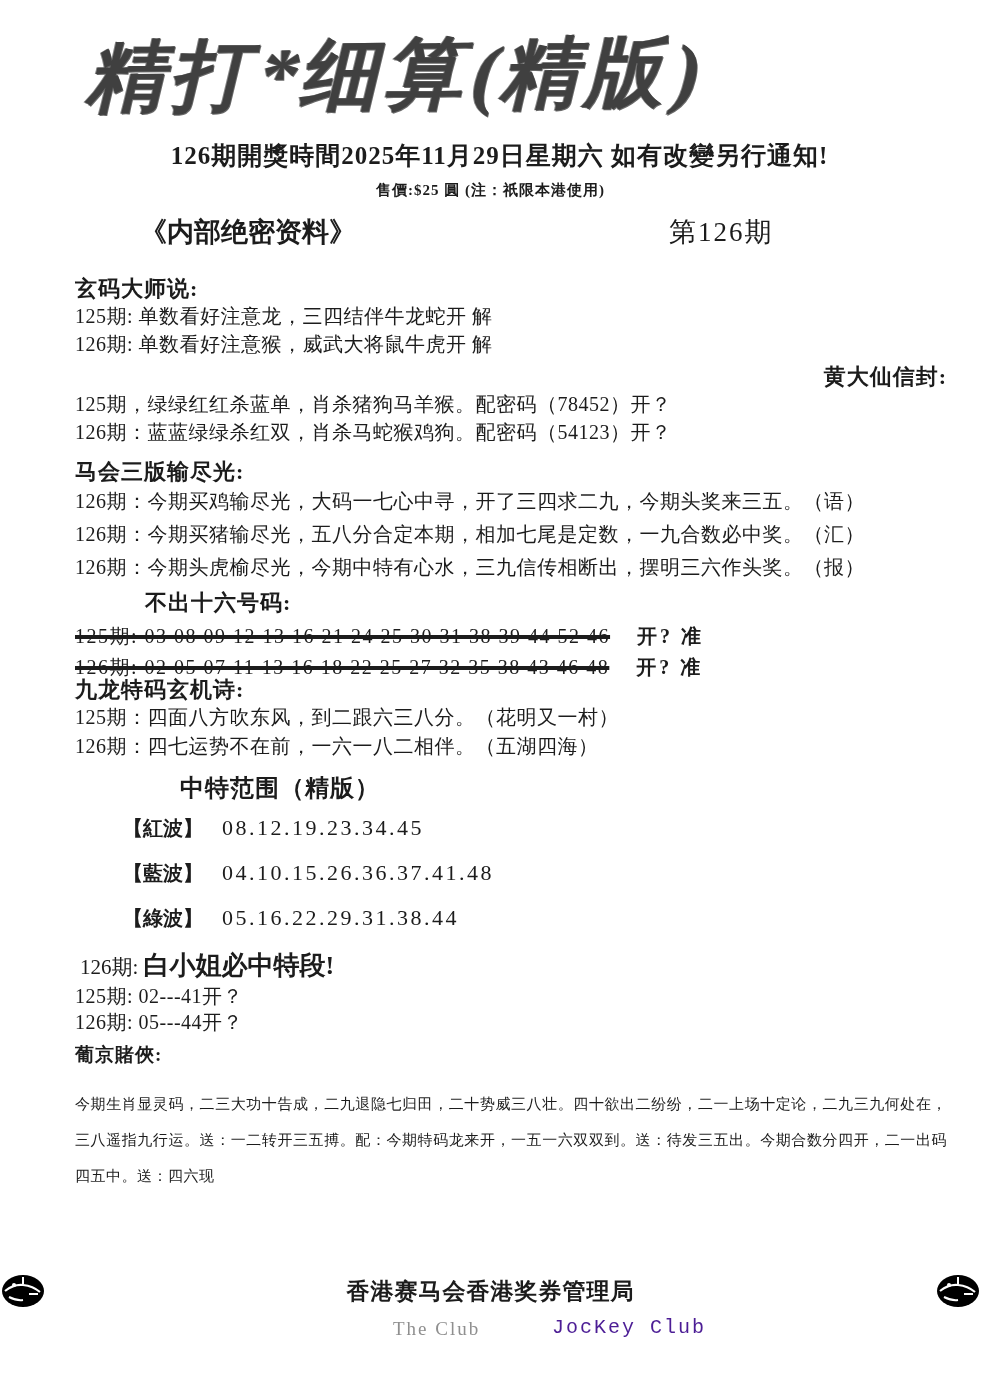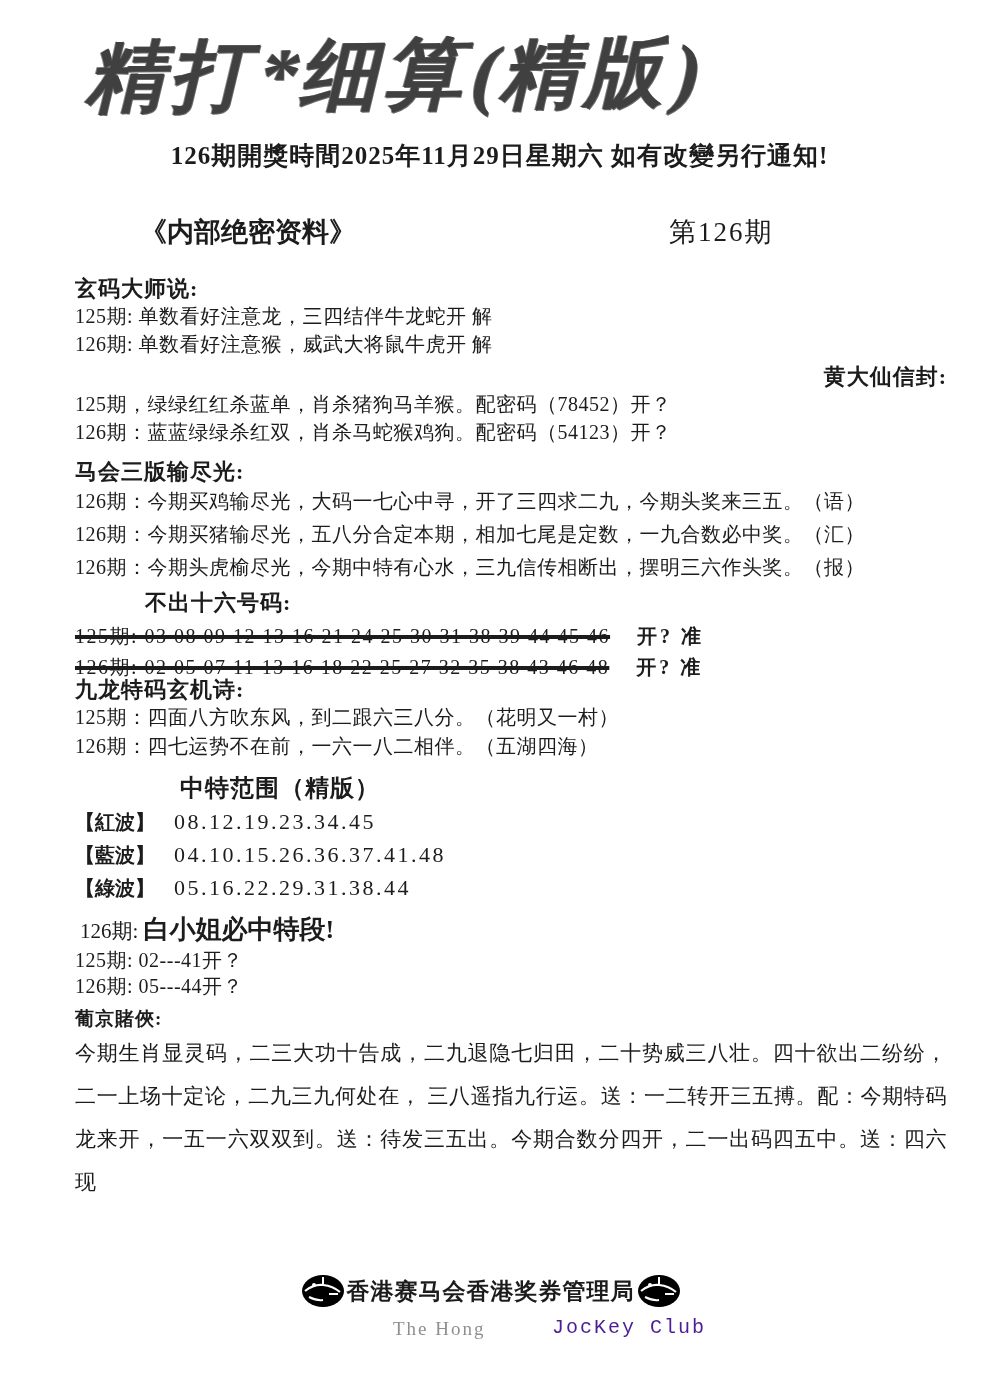--- a/index.html
+++ b/index.html
@@ -98,45 +98,45 @@
     text-decoration-thickness: 3.5px;
     letter-spacing: 1.5px;
   }
   .row-suffix { margin-left: 22px; font-weight: bold; letter-spacing: 3px; }
 
   .sec-kowloon .sec-h { }
   .sec-kowloon .line { line-height: 29px; }
   .sec-kowloon .line:first-of-type { margin-top: 4px; }
 
   .sec-range .sec-h { margin-top: 14px; margin-left: 105px; font-size: 24px; }
-  .sec-range .wave { margin-top: 9px; font-size: 20px; line-height: 24px; white-space: nowrap; }
+  .sec-range .wave { margin-top: 9px; font-size: 20px; line-height: 36px; white-space: nowrap; margin-left: 48px; }
   .sec-range .wave:first-of-type { margin-top: 11px; }
   .wave-label { font-weight: bold; letter-spacing: 0px; }
   .wave-numbers { margin-left: 14px; font-size: 22px; letter-spacing: 2.5px; }
 
   .sec-bai .head-row { margin-top: 12px; font-size: 21px; white-space: nowrap; margin-left: 5px; }
   .sec-bai .head-bold { font-weight: bold; font-size: 26px; }
   .sec-bai .line { line-height: 26px; }
   .sec-bai .line:first-of-type { margin-top: 15px; }
 
   .sec-pujing .sec-h { margin-top: 9px; font-size: 19px; font-weight: bold; line-height: 22px; }
   .sec-pujing .body {
-    margin-top: 2px;
-    font-size: 21px;
-    line-height: 43px;
+    margin-top: 20px;
+    font-size: 15px;
+    line-height: 36px;
     letter-spacing: 0.5px;
     text-align: justify;
   }
 
   
   .footer-org {
     position: absolute;
     top: 1272px; left: 0; width: 100%;
     display: flex;
-    justify-content: center;
+    justify-content: space-between;
     align-items: center;
     gap: 1px;
     font-size: 23px;
     font-weight: bold;
     letter-spacing: 1px;
   }
   .footer-org svg { display: block; }
   .footer-en-left {
     position: absolute;
     top: 1318px; left: 393px;
@@ -154,20 +154,21 @@
     font-family: Liberation Mono, monospace;
   }
 </style>
 </head>
 <body>
 
 <div class="page">
 
   <div class="calligraphy">精打*细算(精版)</div>
   <div class="draw-info">126期開獎時間2025年11月29日星期六 如有改變另行通知!</div>
+  <div class="price-note">售價:$25 圓 (注：祇限本港使用)</div>
   <div class="doc-title">《内部绝密资料》</div>
   <div class="issue-label">第126期</div>
 
   <div class="content">
 
     <div class="sec-master">
       <div class="sec-h">玄码大师说:</div>
       <div class="line">125期: 单数看好注意龙，三四结伴牛龙蛇开 解</div>
       <div class="line">126期: 单数看好注意猴，威武大将鼠牛虎开 解</div>
     </div>
@@ -182,21 +183,21 @@
     <div class="sec-mahui">
       <div class="sec-h">马会三版输尽光:</div>
       <div class="line">126期：今期买鸡输尽光，大码一七心中寻，开了三四求二九，今期头奖来三五。（语）</div>
       <div class="line">126期：今期买猪输尽光，五八分合定本期，相加七尾是定数，一九合数必中奖。（汇）</div>
       <div class="line">126期：今期头虎榆尽光，今期中特有心水，三九信传相断出，摆明三六作头奖。（报）</div>
     </div>
 
     <div class="sec-sixteen">
       <div class="sec-h">不出十六号码:</div>
       <div class="row">
-        <span class="struck">125期: 03 08 09 12 13 16 21 24 25 30 31 38 39 44 45 46</span>
+        <span class="struck">125期: 03 08 09 12 13 16 21 24 25 30 31 38 39 44 52 46</span>
         <span class="row-suffix">开? 准</span>
       </div>
       <div class="row">
         <span class="struck">126期: 02 05 07 11 13 16 18 22 25 27 32 35 38 43 46 48</span>
         <span class="row-suffix">开? 准</span>
       </div>
     </div>
 
     <div class="sec-kowloon">
       <div class="sec-h">九龙特码玄机诗:</div>
@@ -251,16 +252,16 @@
       <svg width="46" height="38" viewBox="0 0 46 38" aria-hidden="true">
         <ellipse cx="23" cy="19" rx="21" ry="16" fill="#000"></ellipse>
         <path d="M5 19 q9 -7 18 -6 q10 1 17 7" stroke="#fff" fill="none" stroke-width="2.2"></path>
         <path d="M9 25 q8 4 14 3" stroke="#fff" fill="none" stroke-width="2"></path>
         <path d="M23 5 v7" stroke="#fff" stroke-width="2"></path>
         <circle cx="14" cy="13" r="2" fill="#fff"></circle>
         <path d="M29 22 h9" stroke="#fff" stroke-width="2"></path>
       </svg>
     </span>
   </div>
-  <div class="footer-en-left">The Hong</div>
+  <div class="footer-en-left">The Club</div>
   <div class="footer-en-right">JocKey Club</div>
 
 </div>
 
 </body></html>

